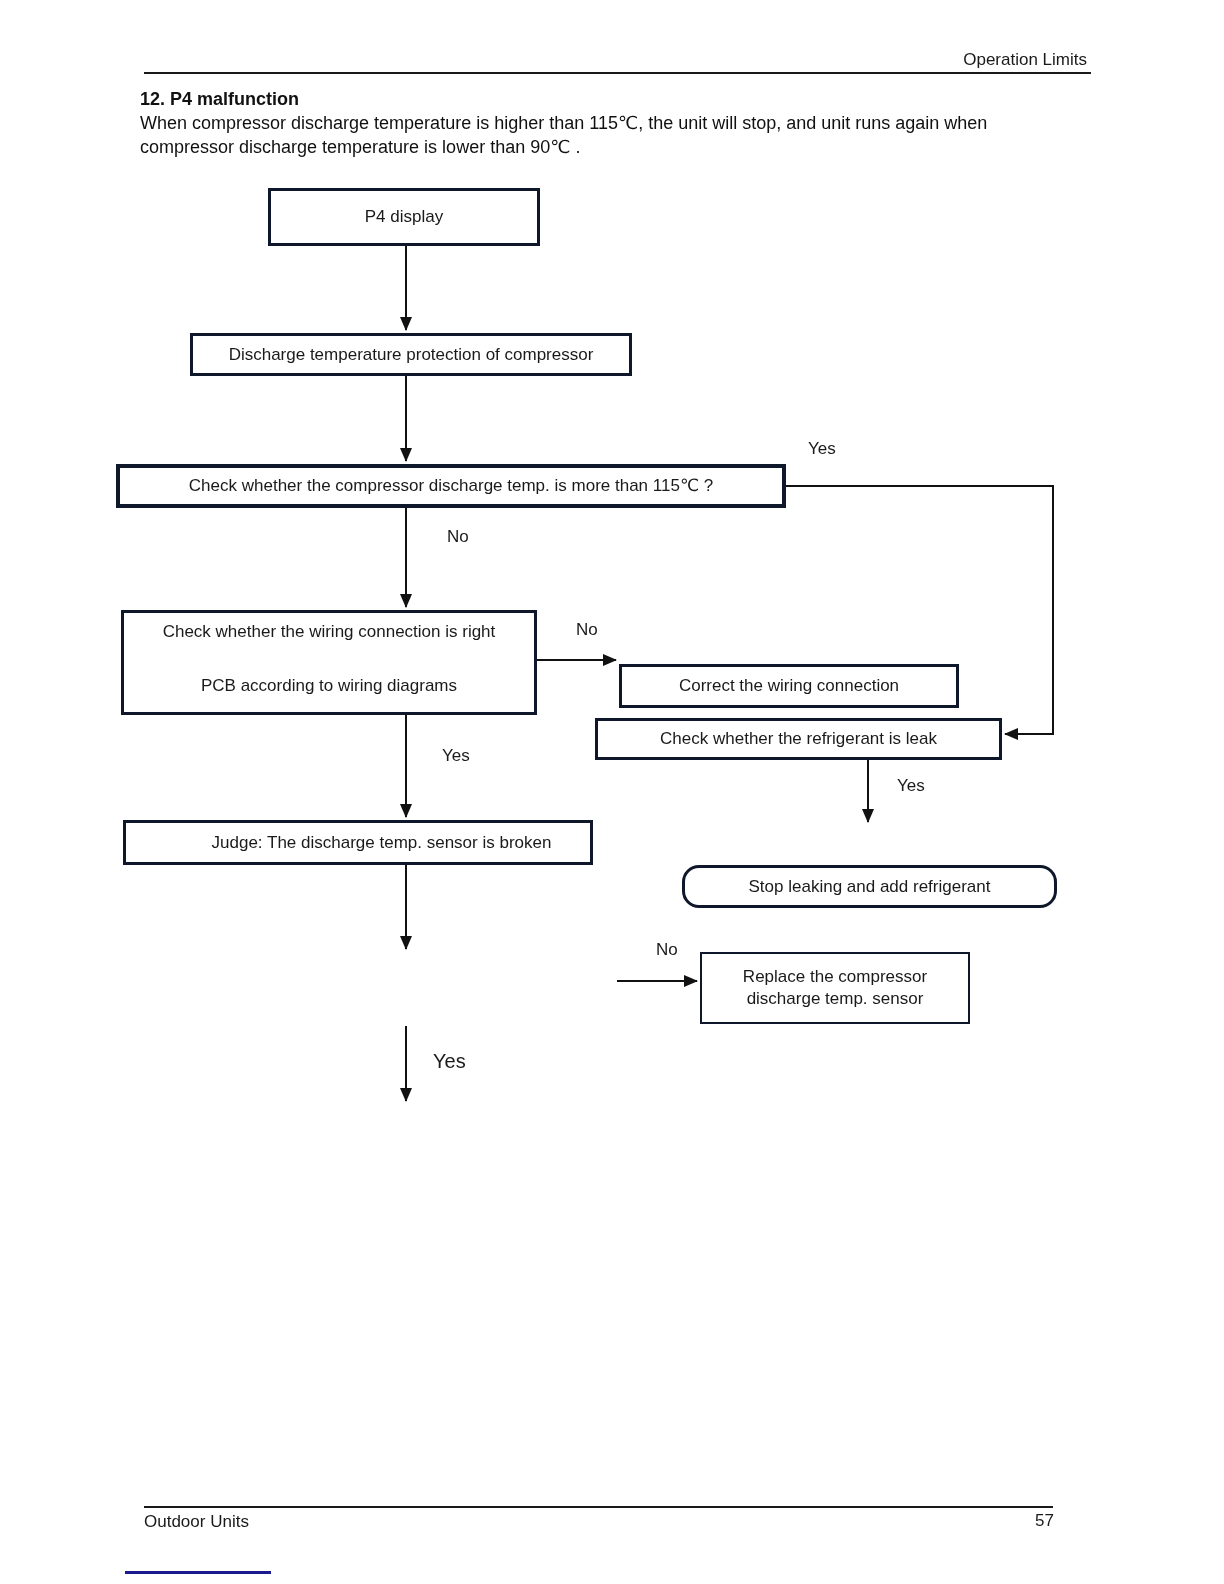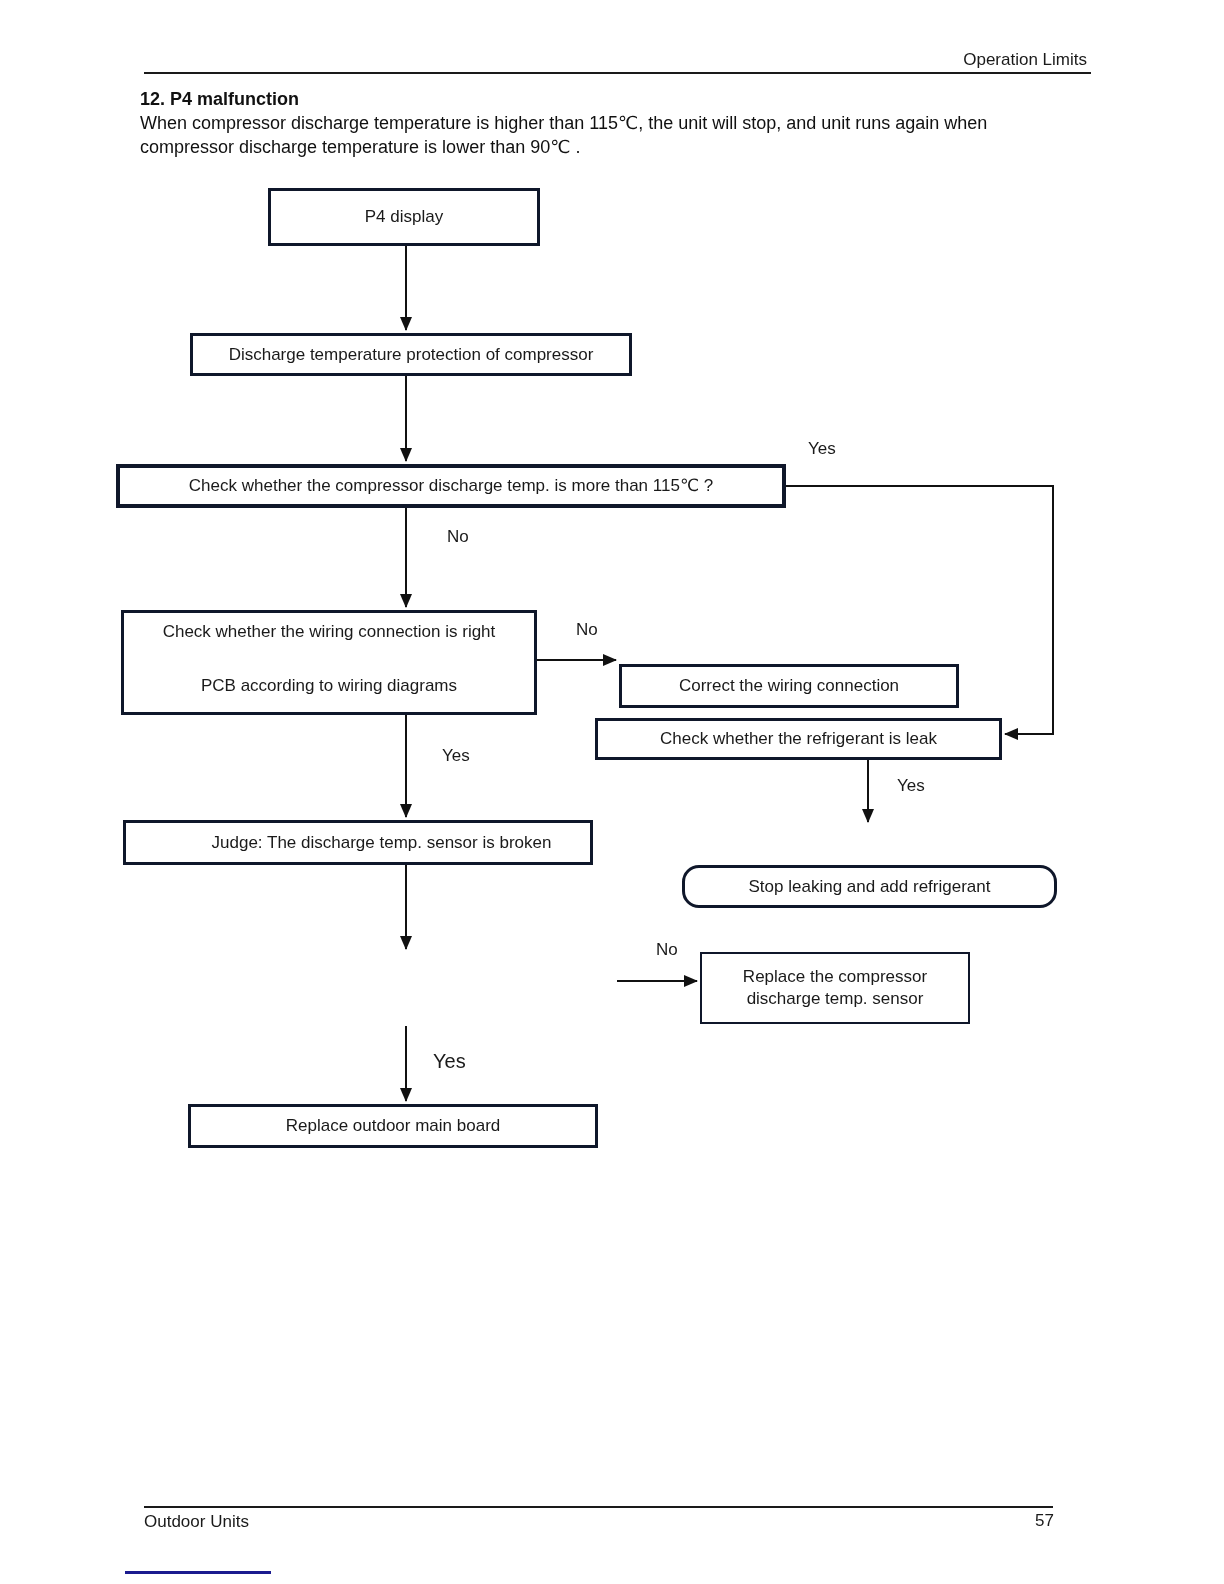--- a/index.html
+++ b/index.html
@@ -118,23 +118,20 @@
   <div class="node n7">
     <span>Judge: The discharge temp. sensor is broken</span>
   </div>
   <div class="node n8">
     <span>Stop leaking and add refrigerant</span>
   </div>
   <div class="node n10">
     <span>Replace the compressor</span>
     <span>discharge temp. sensor</span>
   </div>
-  <div class="node n11">
-    <span>Replace outdoor main board</span>
-  </div>
 
   <div class="edge-label el-yes1">Yes</div>
   <div class="edge-label el-no1">No</div>
   <div class="edge-label el-no2">No</div>
   <div class="edge-label el-yes2">Yes</div>
   <div class="edge-label el-yes3">Yes</div>
   <div class="edge-label el-no3">No</div>
   <div class="edge-label el-yes4">Yes</div>
 
   <div class="abs footer-rule"></div>

